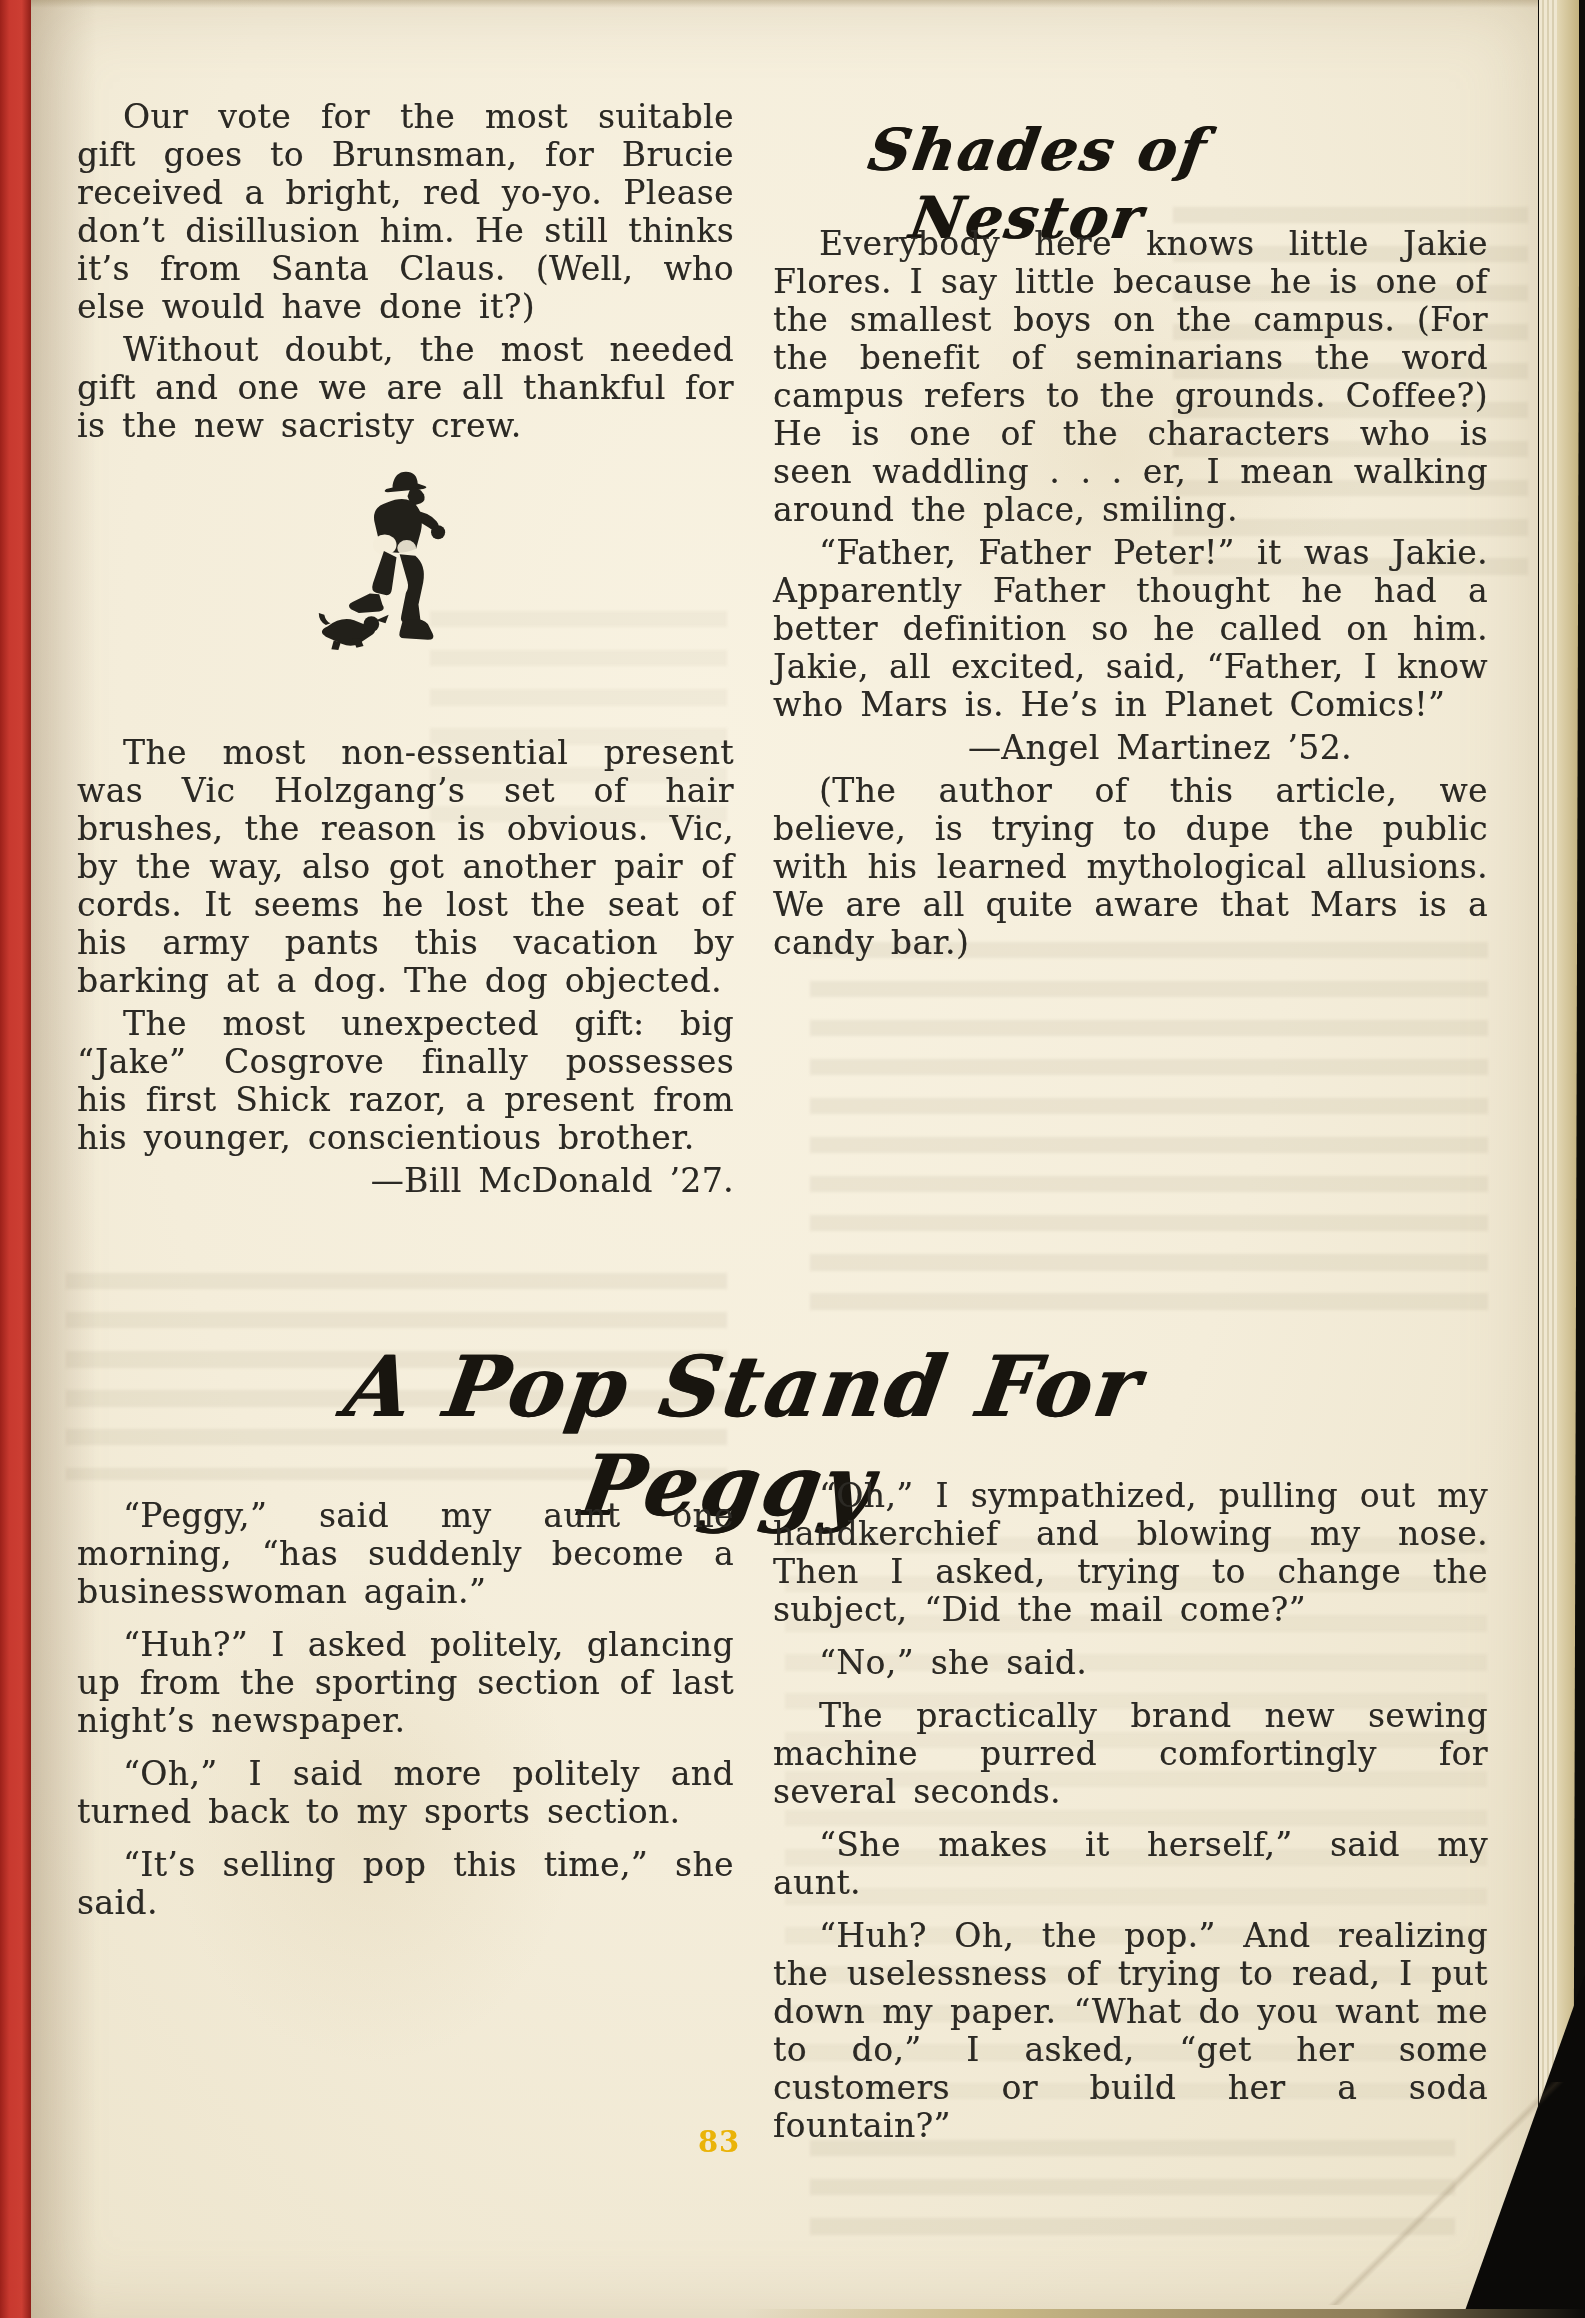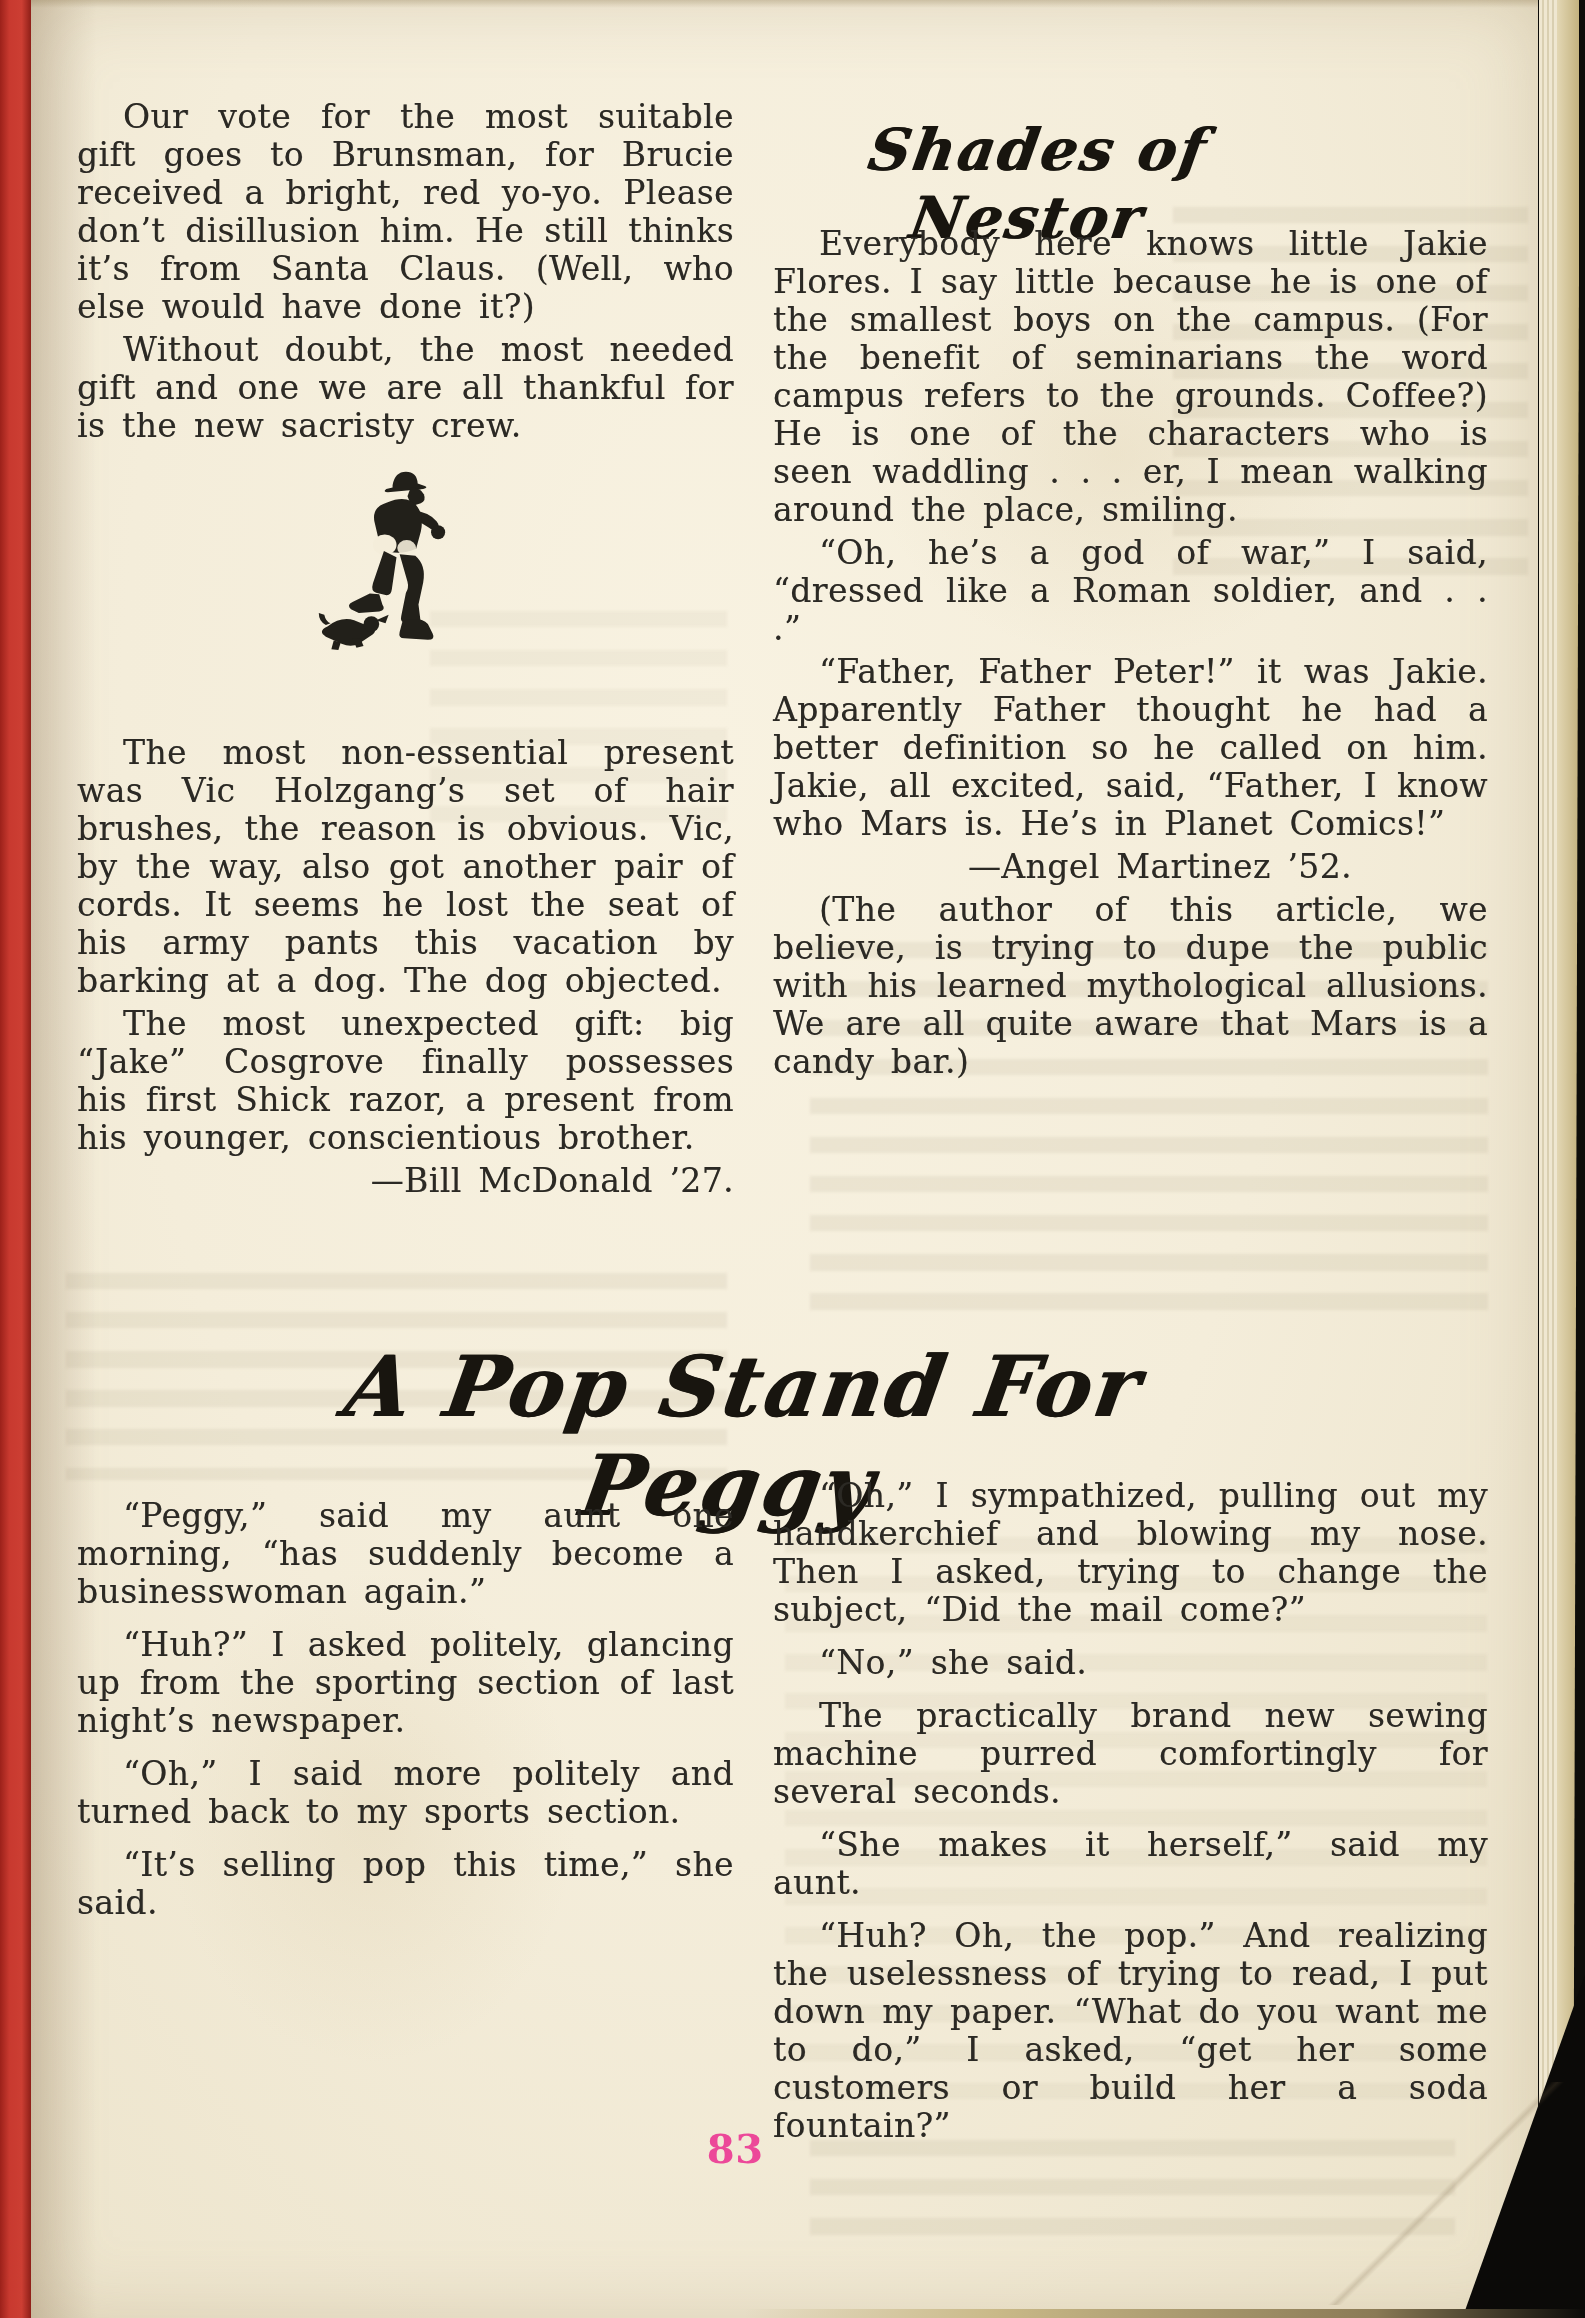--- a/index.html
+++ b/index.html
@@ -78,21 +78,21 @@
     position:absolute; font-style:italic; font-weight:bold; color:#18150f;
     transform:skewX(-9deg); letter-spacing:2.5px; text-align:center;
     text-shadow:1px 0 #18150f;
   }
   .h-nestor { left:760px; top:116px; width:545px; font-size:58px; }
   .h-peggy  { left:207px; top:1337px; width:1058px; font-size:84px; }
   .illo { height:246px; position:relative; text-indent:0; margin:21.5px 0 21.5px 0; }
   .illo svg { position:absolute; left:241px; top:1.7px; }
   .page-number {
     position:absolute; left:698px; top:2125px; width:66px;
-    font-size:40px; font-weight:bold; color:#ec4899; text-align:right;
+    font-size:29px; font-weight:bold; color:#eab308; text-align:left;
     letter-spacing:0.8px;
   }
 </style>
 </head>
 <body>
 
 <div class="shot">
 
   <div class="spine"></div>
   <div class="paper"></div>
@@ -142,21 +142,20 @@
 
     <p>The most non-essential present was Vic Holzgang’s set of hair brushes, the reason is obvious. Vic, by the way, also got another pair of cords. It seems he lost the seat of his army pants this vacation by barking at a dog. The dog objected.</p>
     <p>The most unexpected gift: big “Jake” Cosgrove finally possesses his first Shick razor, a present from his younger, conscientious brother.</p>
     <p class="byline">—Bill McDonald ’27.</p>
   </div>
 
   <div class="script-heading h-nestor">Shades of Nestor</div>
 
   <div class="col" style="left:773px; top:225px; width:715px;">
     <p>Everybody here knows little Jakie Flores. I say little because he is one of the smallest boys on the campus. (For the benefit of seminarians the word campus refers to the grounds. Coffee?) He is one of the characters who is seen waddling . . . er, I mean walking around the place, smiling.</p>
-    <p>“Oh, he’s a god of war,” I said, “dressed like a Roman soldier, and . . .”</p>
     <p>“Father, Father Peter!” it was Jakie. Apparently Father thought he had a better definition so he called on him. Jakie, all excited, said, “Father, I know who Mars is. He’s in Planet Comics!”</p>
     <p class="byline byline-inset">—Angel Martinez ’52.</p>
     <p class="footnote">(The author of this article, we believe, is trying to dupe the public with his learned mythological allusions. We are all quite aware that Mars is a candy bar.)</p>
   </div>
 
   <div class="script-heading h-peggy">A Pop Stand For Peggy</div>
 
   <div class="col peggy" style="left:77px; top:1497px; width:657px;">
     <p>“Peggy,” said my aunt one morning, “has suddenly become a businesswoman again.”</p>
     <p>“Huh?” I asked politely, glancing up from the sporting section of last night’s newspaper.</p>

